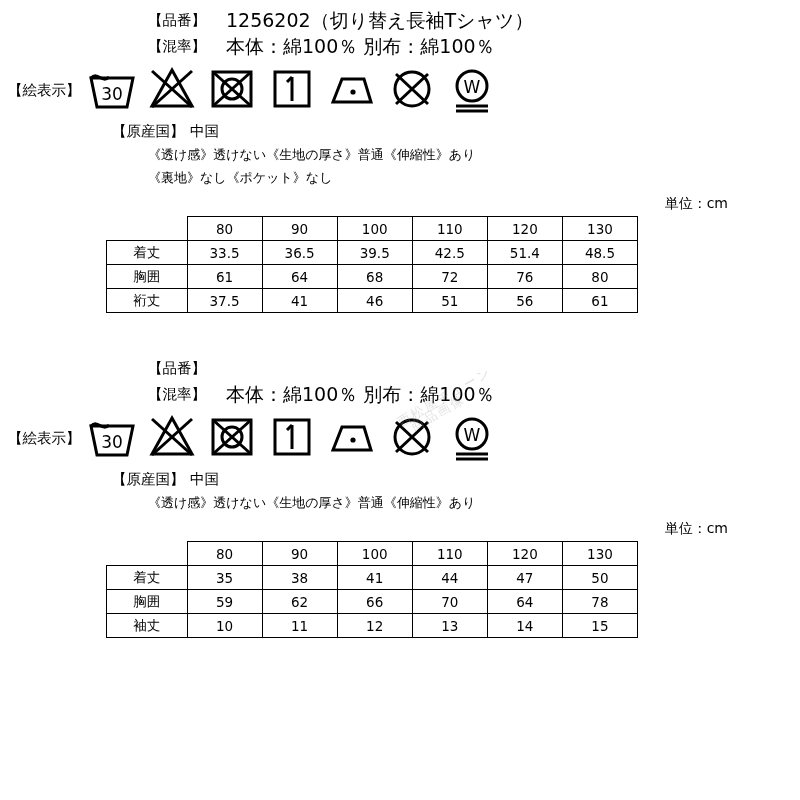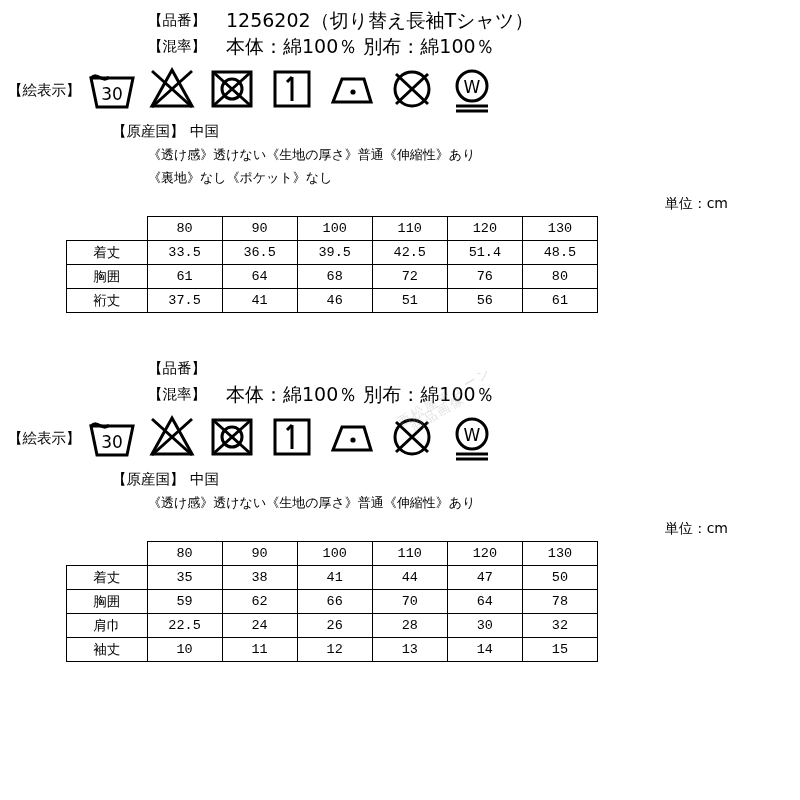--- a/index.html
+++ b/index.html
@@ -89,24 +89,23 @@
   .unit-line {
     text-align: right;
     padding-right: 60px;
     font-size: 14px;
     margin-top: 6px;
     margin-bottom: 3px;
   }
 
   table.size-table {
     border-collapse: collapse;
-    margin-left: 58px;
+    margin-left: 98px;
     width: 532px;
     table-layout: fixed;
-    font-family: Liberation Mono, monospace;
   }
   table.size-table td {
     border: 1px solid #000000;
     text-align: center;
     font-size: 13.5px;
     height: 21px;
     padding: 1px 0;
   }
   table.size-table td.rowhead {
     width: 80px;
@@ -338,29 +337,20 @@
         <tr>
           <td class="rowhead">胸囲</td>
           <td>59</td>
           <td>62</td>
           <td>66</td>
           <td>70</td>
           <td>64</td>
           <td>78</td>
         </tr>
         <tr>
-          <td class="rowhead">肩巾</td>
-          <td>22.5</td>
-          <td>24</td>
-          <td>26</td>
-          <td>28</td>
-          <td>30</td>
-          <td>32</td>
-        </tr>
-        <tr>
           <td class="rowhead">袖丈</td>
           <td>10</td>
           <td>11</td>
           <td>12</td>
           <td>13</td>
           <td>14</td>
           <td>15</td>
         </tr>
       </tbody>
     </table>

